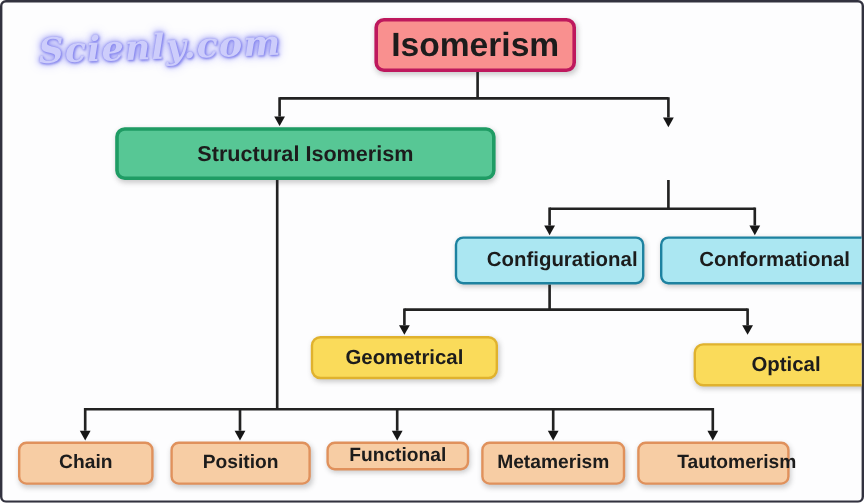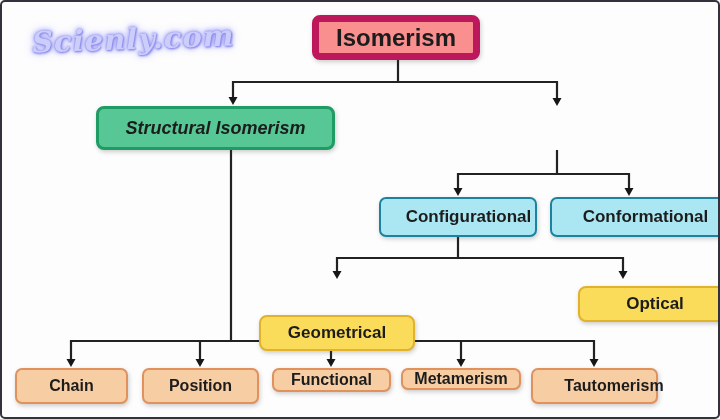--- a/index.html
+++ b/index.html
@@ -25,35 +25,35 @@
   svg.connectors{position:absolute;left:0;top:0;width:716px;height:415px;}
   .node{
     position:absolute;
     display:flex;align-items:center;justify-content:center;
     border-radius:8px;
     font-weight:bold;color:#1c1c1c;
     box-shadow:1px 2px 4px rgba(60,60,60,.25);
     box-sizing:border-box;
     text-align:center;
   }
-  .node.root {left:310px;top:13px;width:168px;height:45px;background:#f9908f;border:7px solid #be185d;font-size:24px;}
+  .node.root {left:310px;top:13px;width:168px;height:45px;background:#f9908f;border:3px solid #be185d;font-size:28px;}
   .node.green{background:#57c795;border:3px solid #1f9c64;font-size:18px;}
-  .node.structural{left:94px;top:104px;width:239px;height:44px;font-style:italic;}
+  .node.structural{left:94px;top:104px;width:317px;height:44px;}
   .node.stereo{left:422px;top:105px;width:266px;height:43px;}
   .node.cyan{background:#abe7f2;border:2.5px solid #1d82a0;font-size:17px;border-radius:7px;}
   .node.configurational{left:377px;top:195px;width:158px;height:40px;padding-left:21px;}
   .node.conformational{left:548px;top:195px;width:191px;height:40px;}
   .node.yellow{background:#fadb5a;border:2.5px solid #e0b22e;font-size:17px;border-radius:8px;}
-  .node.geometrical{left:257px;top:278px;width:156px;height:36px;margin-top:35px;}
+  .node.geometrical{left:257px;top:278px;width:156px;height:36px;}
   .node.optical{left:544px;top:284px;width:154px;height:36px;margin-left:32px;}
   .node.peach{background:#f7cda4;border:2px solid #e0915c;font-size:16px;border-radius:7px;}
   .node.chain{left:13px;top:366px;width:113px;height:36px;}
   .node.position{left:140px;top:366px;width:117px;height:36px;}
   .node.functional{left:270px;top:366px;width:119px;height:24px;}
-  .node.metamerism{left:399px;top:366px;width:120px;height:22px;}
+  .node.metamerism{left:399px;top:366px;width:120px;height:36px;}
   .node.tautomerism{left:529px;top:366px;width:127px;height:36px;padding-left:39px;}
 </style>
 </head>
 <body>
 
 <div class="canvas">
 
   <div class="watermark">Scienly.com</div>
 
   <svg class="connectors" viewBox="0 0 716 415" xmlns="http://www.w3.org/2000/svg" fill="none" stroke="#222222" stroke-width="2.2">

